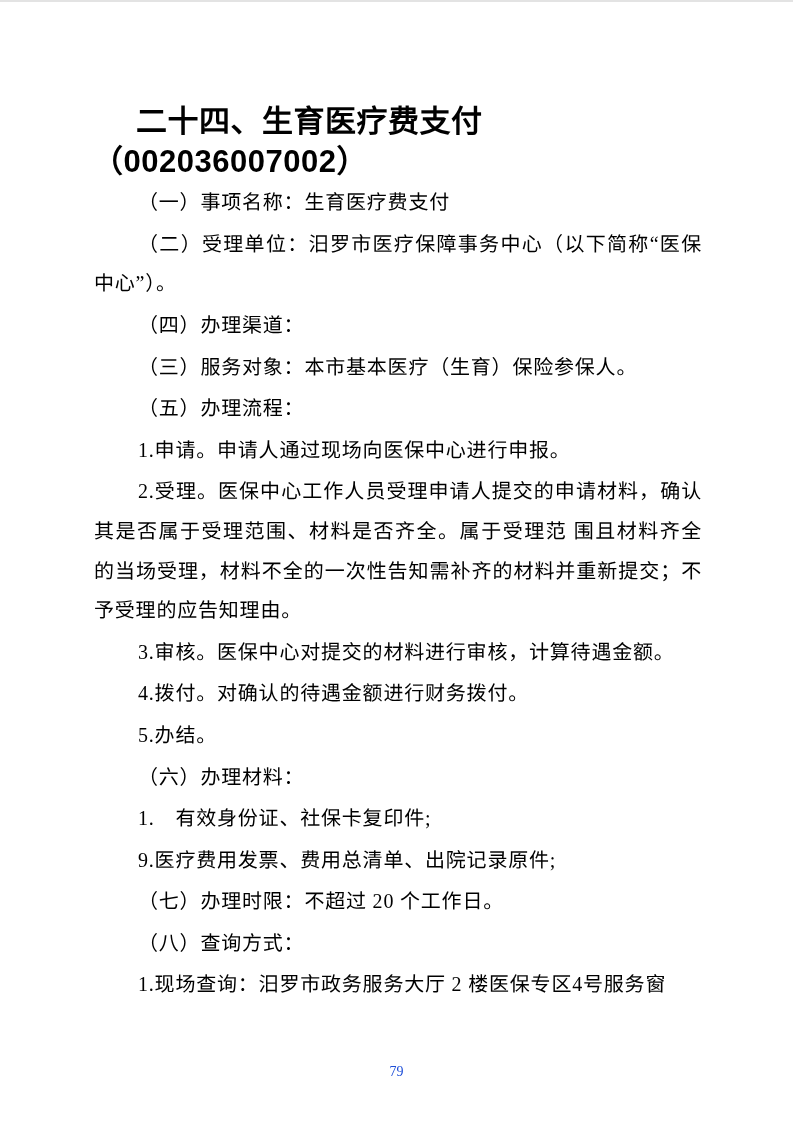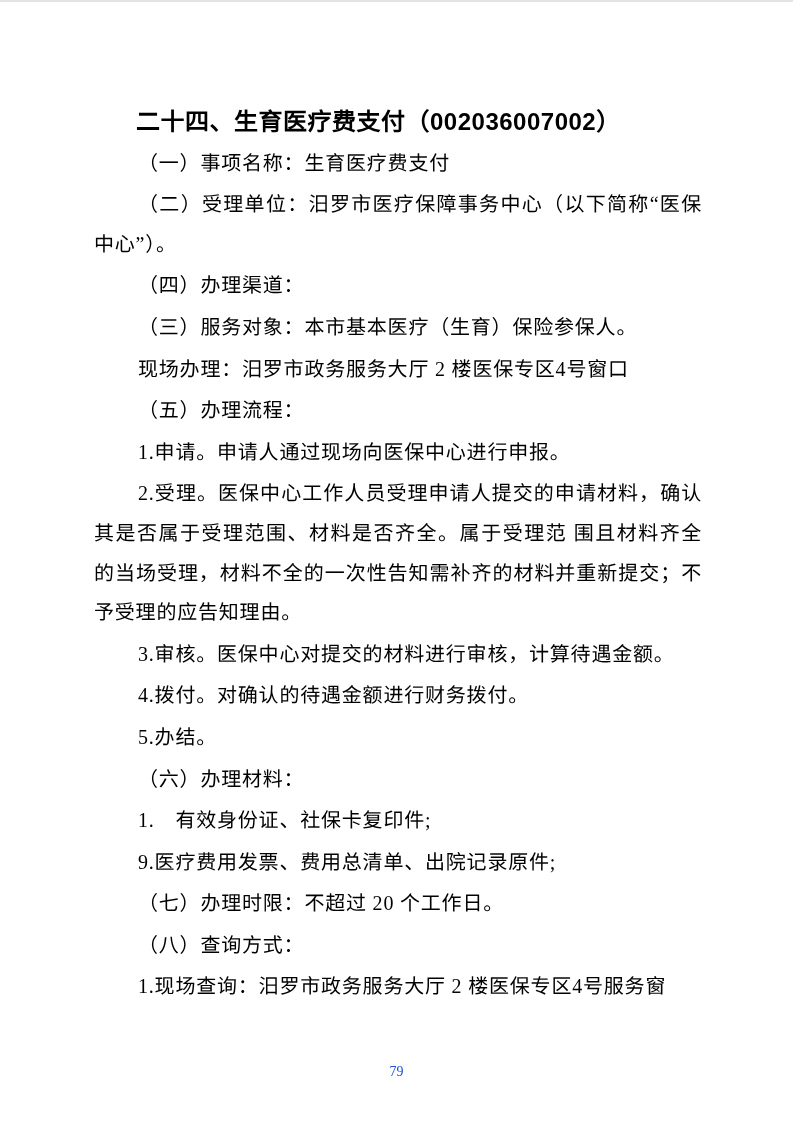--- a/index.html
+++ b/index.html
@@ -23,21 +23,21 @@
     left: 92px;
     top: 100px;
     width: 612px;
     text-align: justify;
     text-justify: inter-ideograph;
   }
   .doc-title {
     margin: 0;
     font-family: "Liberation Sans", "DejaVu Sans", sans-serif;
     font-weight: 700;
-    font-size: 24px;
+    font-size: 31px;
     line-height: 39.6px;
     text-indent: 44px;
     letter-spacing: 0.5px;
     text-align: left;
   }
   .content p.body-para {
     margin: 2px;
     font-family: "Liberation Serif", "DejaVu Serif", serif;
     font-size: 20px;
     line-height: 39.6px;
@@ -61,21 +61,20 @@
 <body>
 
 <div class="page">
   <div class="content">
     <h1 class="doc-title">二十四、生育医疗费支付（002036007002）</h1>
     <div id="document-body">
         <p class="body-para">（一）事项名称：生育医疗费支付</p>
         <p class="body-para">（二）受理单位：汨罗市医疗保障事务中心（以下简称“医保中心”）。</p>
         <p class="body-para">（四）办理渠道：</p>
         <p class="body-para">（三）服务对象：本市基本医疗（生育）保险参保人。</p>
-        <p class="body-para">现场办理：汨罗市政务服务大厅 2 楼医保专区4号窗口</p>
         <p class="body-para">（五）办理流程：</p>
         <p class="body-para">1.申请。申请人通过现场向医保中心进行申报。</p>
         <p class="body-para">2.受理。医保中心工作人员受理申请人提交的申请材料，确认其是否属于受理范围、材料是否齐全。属于受理范 围且材料齐全的当场受理，材料不全的一次性告知需补齐的材料并重新提交；不予受理的应告知理由。</p>
         <p class="body-para">3.审核。医保中心对提交的材料进行审核，计算待遇金额。</p>
         <p class="body-para">4.拨付。对确认的待遇金额进行财务拨付。</p>
         <p class="body-para">5.办结。</p>
         <p class="body-para">（六）办理材料：</p>
         <p class="body-para">1.　有效身份证、社保卡复印件;</p>
         <p class="body-para">9.医疗费用发票、费用总清单、出院记录原件;</p>
         <p class="body-para">（七）办理时限：不超过 20 个工作日。</p>

